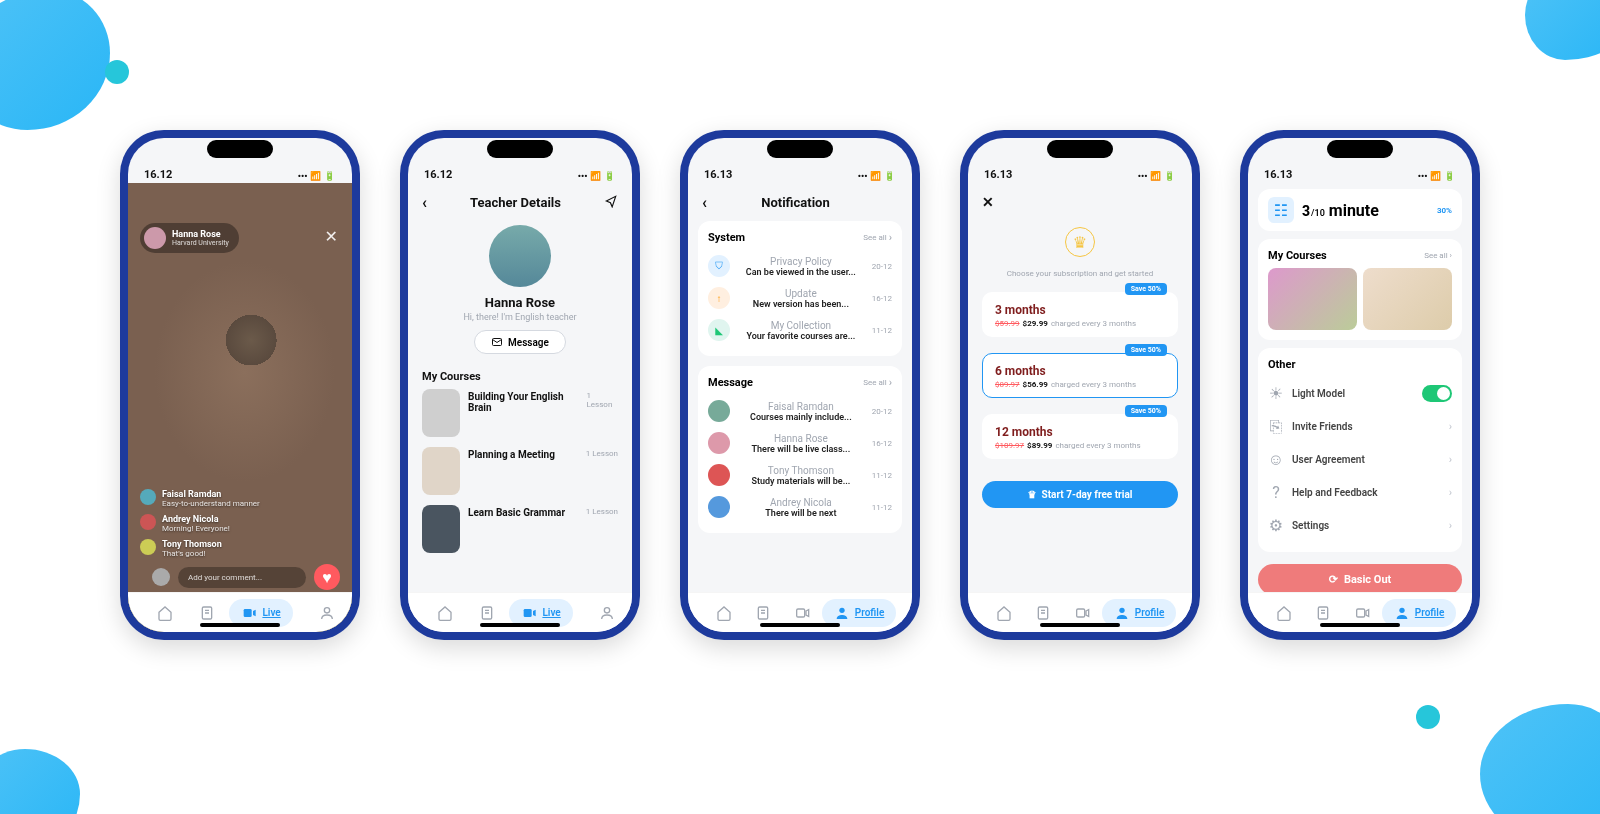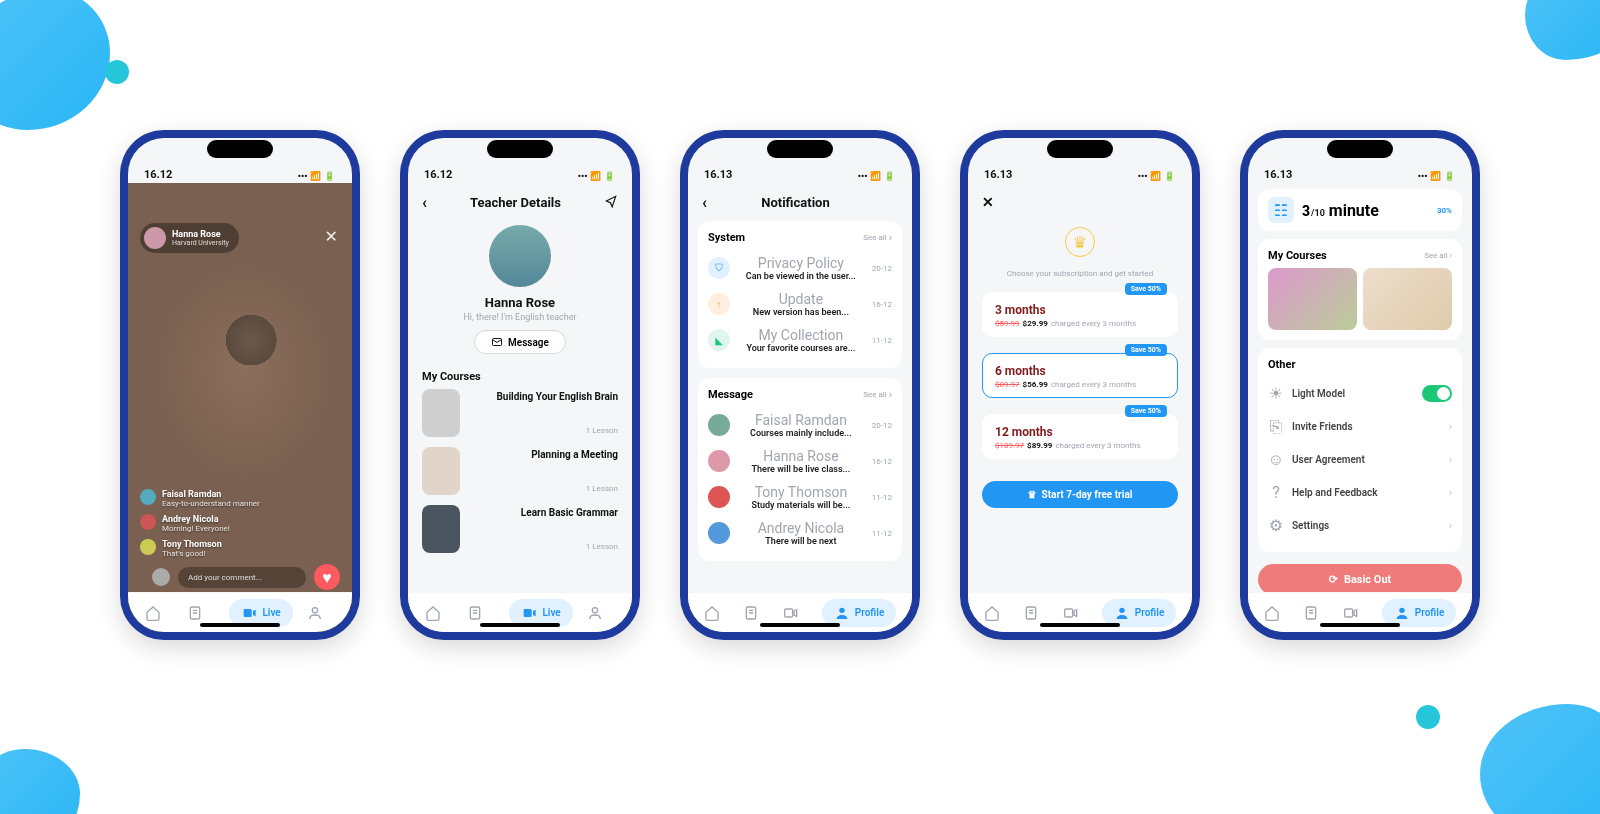--- a/index.html
+++ b/index.html
@@ -23,21 +23,21 @@
   .sb-icons { display:flex; gap:3px; align-items:center; }
   .sb-icons span{ font-size:9px; }
   .homebar { position:absolute; bottom:5px; left:50%; transform:translateX(-50%); width:80px; height:4px; background:#000; border-radius:3px; }
 
   .content { flex:1; overflow:hidden; display:flex; flex-direction:column; }
   .navbar { height:38px; display:flex; align-items:center; justify-content:space-between; padding:0 14px; font-weight:700; font-size:13px; color:#111; flex-shrink:0;}
   .title-center{ flex:1; text-align:center; }
 
   
   .tabbar { height:40px; background:#fff; border-top:1px solid rgba(0,0,0,.04); display:flex; align-items:center; justify-content:space-around; padding:0 10px; }
-  .tabbar .tab { width:28px; height:28px; display:flex; align-items:center; justify-content:space-between; color:#a0a6b0; }
+  .tabbar .tab { width:28px; height:28px; display:flex; align-items:center; justify-content:flex-end; color:#a0a6b0;text-decoration:underline; }
   .tabbar .pill { background:#e2f1ff; color:#2196f3; border-radius:14px; padding:4px 12px; display:flex; align-items:center; gap:5px; font-size:10px; font-weight:600; width:auto;}
   .tabbar svg { width:16px; height:16px; }
 
   
   .s1 .content{ background: linear-gradient(180deg,#dfe6cc 0%, #c9d4a8 25%, #b8c698 50%, #8a9a6e 100%); position:relative; }
   .s1 .host { position:absolute; inset:0; background: radial-gradient(circle at 55% 35%, #6b5a4a 0%, #5a4a3e 8%, transparent 8%), radial-gradient(ellipse 90px 110px at 52% 42%, #8b6f5c 0%, #7a6050 100%), linear-gradient(180deg,#dfe6cc,#b8c698 40%,#a0b080 70%,#6e7e56);}
   .s1 .chip { position:absolute; top:40px; left:12px; background:rgba(0,0,0,.35); border-radius:16px; padding:4px 10px 4px 4px; display:flex; align-items:center; gap:6px; }
   .s1 .chip .ava{ width:22px; height:22px; border-radius:50%; background:#c9a; }
   .s1 .chip .txt{ display:flex; flex-direction:column; }
   .s1 .chip .n{ font-size:9px; font-weight:700; color:#fff;}
@@ -57,34 +57,34 @@
 
   
   .s2 .body{ flex:1; padding:0 14px; overflow:hidden;}
   .s2 .avatar{ width:62px; height:62px; border-radius:50%; margin:4px auto 8px; background:linear-gradient(180deg,#7aa,#589); display:block;}
   .s2 .tname{ text-align:center; font-size:13px; font-weight:700; color:#111;}
   .s2 .tdesc{ text-align:center; font-size:9px; color:#a0a6b0; margin-top:2px;}
   .s2 .msgbtn{ margin:8px auto; border:1px solid #d5d9e0; border-radius:16px; padding:5px 16px; font-size:10px; font-weight:600; display:flex; align-items:center; gap:5px; width:fit-content; background:#fff;}
   .s2 .sect{ font-size:11px; font-weight:700; margin:8px 0 6px; color:#111;}
   .s2 .course{ display:flex; gap:8px; margin-bottom:10px;}
   .s2 .cimg{ width:38px; height:48px; border-radius:8px; background:#cfcfcf; flex-shrink:0;}
-  .s2 .cinfo{ flex:1; display:flex; flex-direction:column; justify-content:space-between; padding:2px 0;align-items:flex-end;}
+  .s2 .cinfo{ flex:1; display:flex; flex-direction:row; justify-content:space-between; padding:2px 0;}
   .s2 .ctitle{ font-size:10px; font-weight:700; color:#111;}
   .s2 .cless{ font-size:8px; color:#a0a6b0;}
 
   
   .s3 .body{ flex:1; padding:0 10px; overflow:hidden;}
   .s3 .card{ background:#fff; border-radius:12px; padding:10px 10px; margin-bottom:10px;text-align:center;}
   .s3 .chead{ display:flex; justify-content:space-between; align-items:center; margin-bottom:6px;}
   .s3 .chead .t{ font-size:11px; font-weight:700;}
   .s3 .chead .sa{ font-size:8px; color:#a0a6b0; display:flex; align-items:center; gap:2px;}
   .s3 .nrow{ display:flex; align-items:center; gap:8px; padding:5px 0;}
   .s3 .nicon{ width:22px; height:22px; border-radius:50%; display:flex; align-items:center; justify-content:center; font-size:10px; flex-shrink:0;}
   .s3 .ntxt{ flex:1; min-width:0;}
-  .s3 .ntitle{ font-size:14px; color:#a0a6b0;}
+  .s3 .ntitle{ font-size:10px; color:#a0a6b0;}
   .s3 .ndesc{ font-size:9px; font-weight:600; color:#222; white-space:nowrap; overflow:hidden; text-overflow:ellipsis;}
   .s3 .ndate{ font-size:8px; color:#a0a6b0;}
 
   
   .s4 .body{ flex:1; padding:0 14px; overflow:hidden;}
   .s4 .crown{ width:30px; height:30px; border-radius:50%; border:1.5px solid #f5c542; margin:6px auto 8px; display:flex; align-items:center; justify-content:center; color:#f5c542;}
   .s4 .h1{ text-align:center; font-size:13px; font-weight:700; color:#111; line-height:1.3;}
   .s4 .sub{ text-align:center; font-size:8px; color:#a0a6b0; margin:4px 0 14px;}
   .s4 .plan{ background:#fff; border-radius:10px; padding:10px 12px 8px; margin-bottom:16px; position:relative; border:1.5px solid transparent;}
   .s4 .plan.sel{ border-color:#2196f3;}

